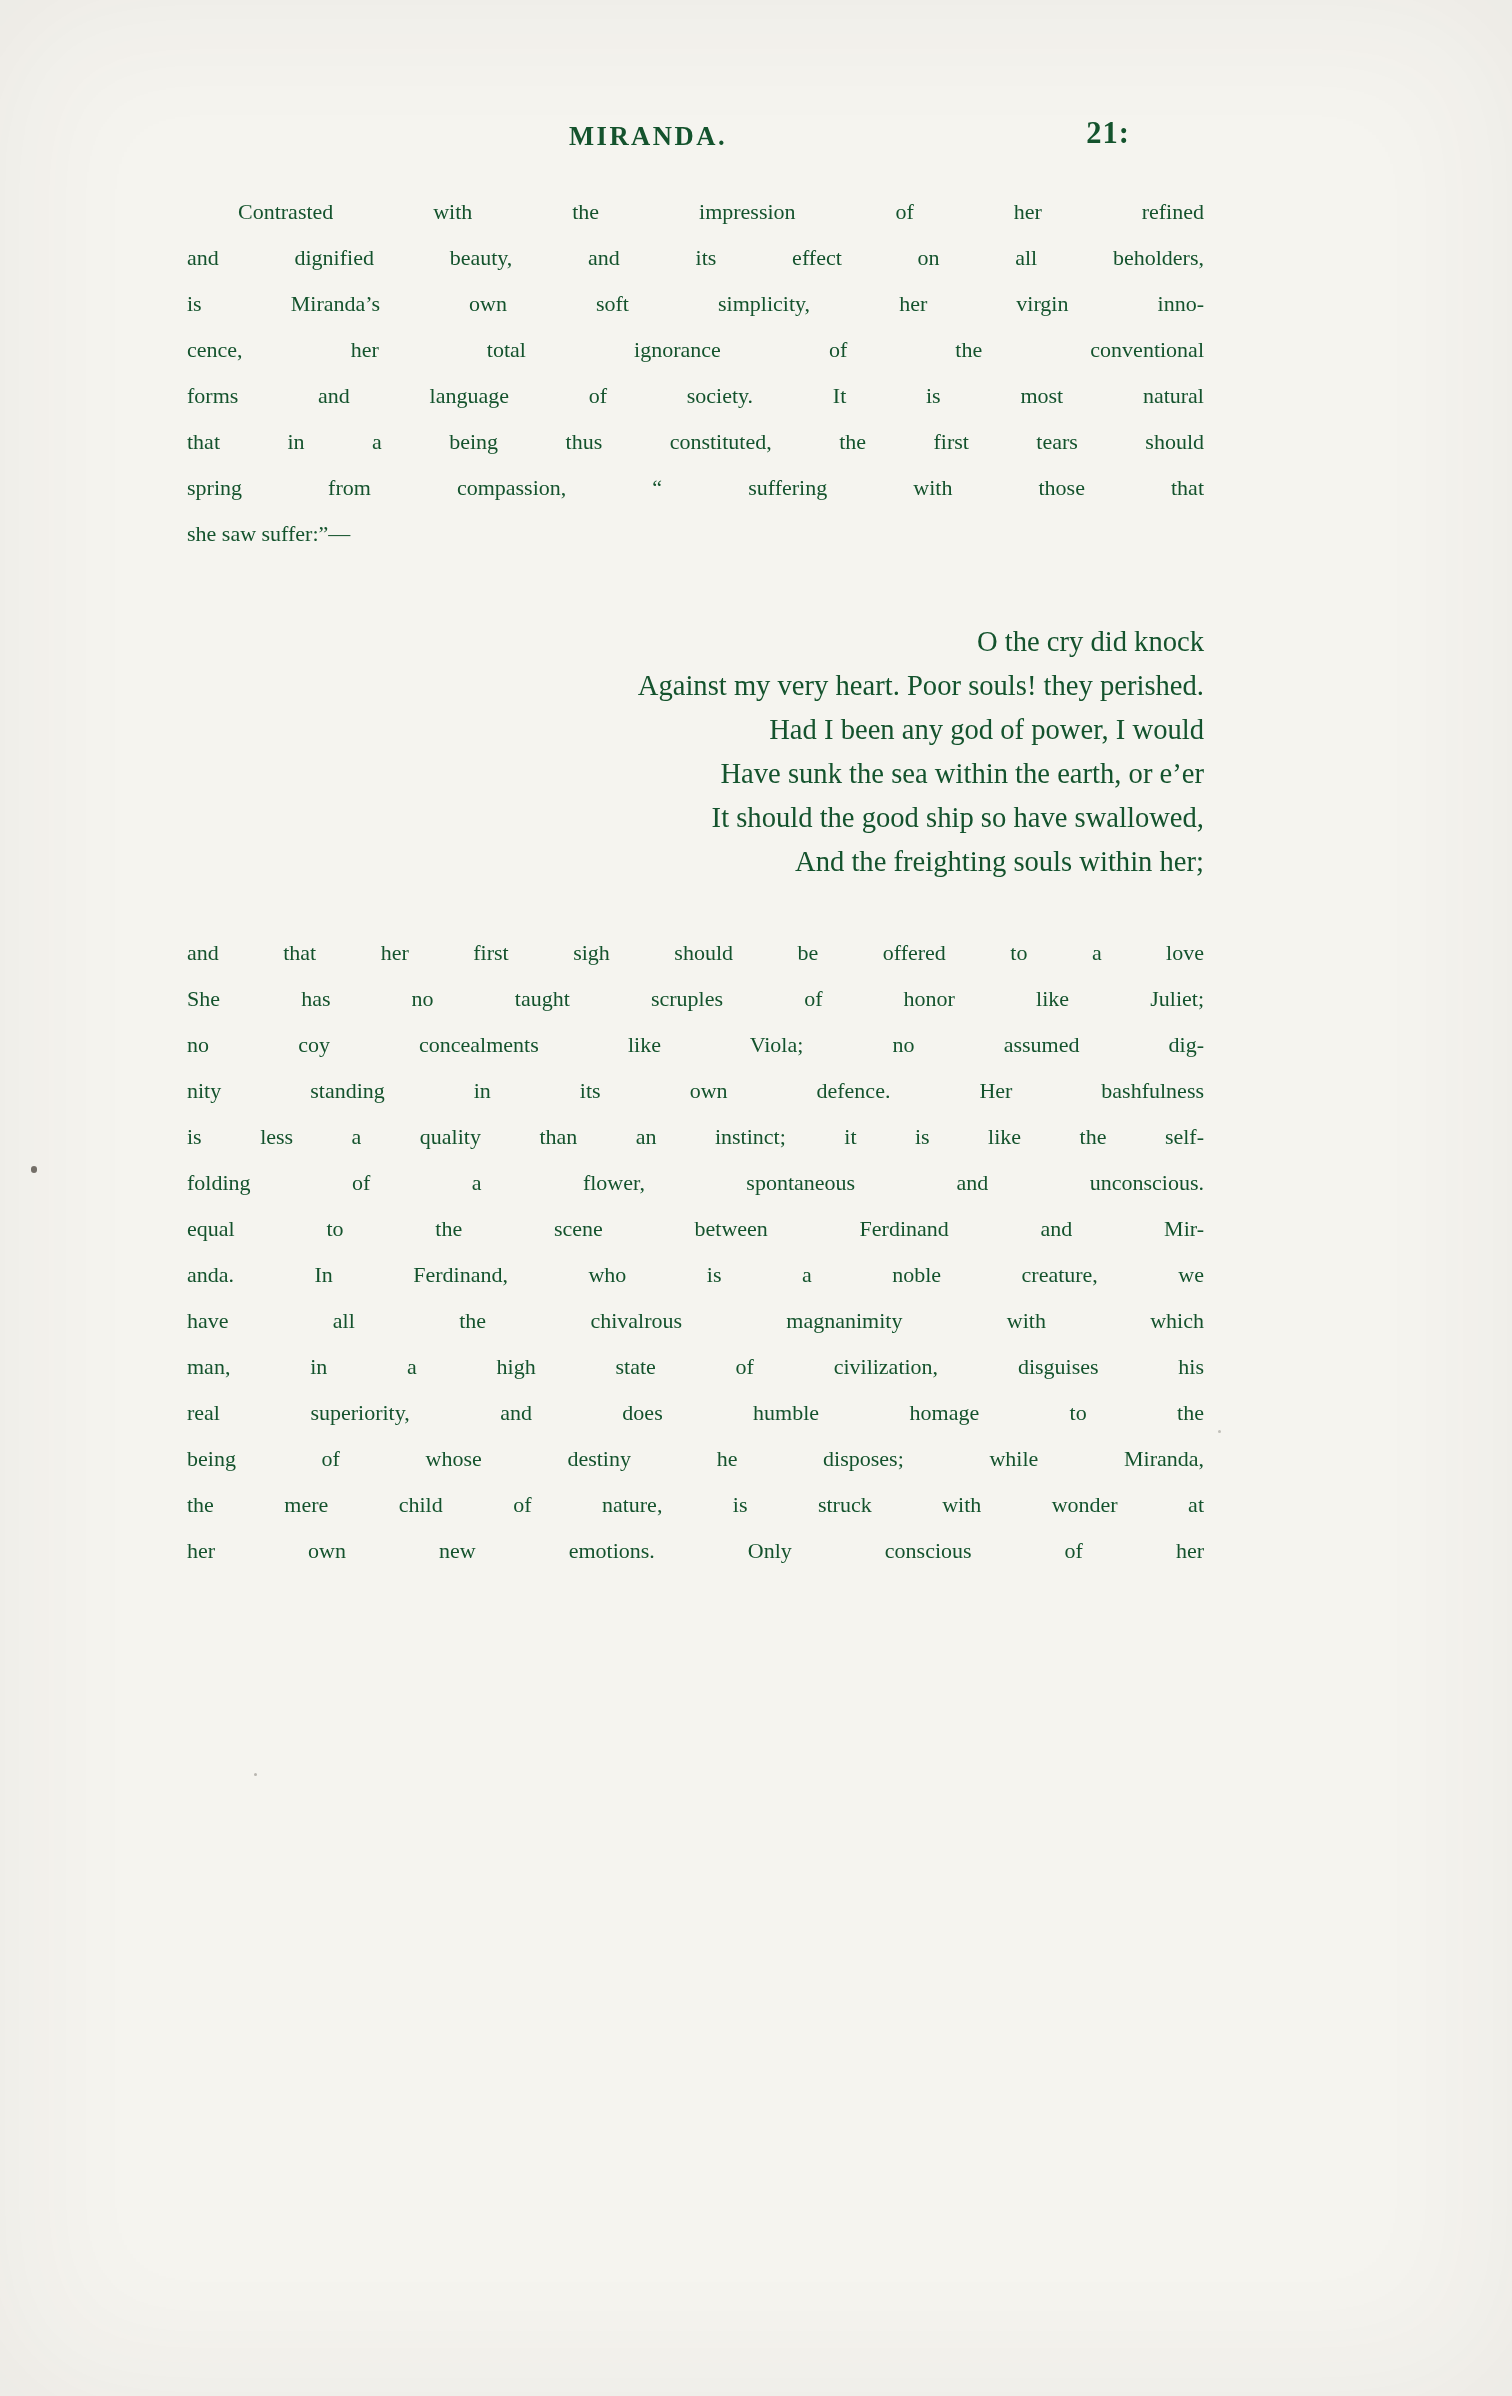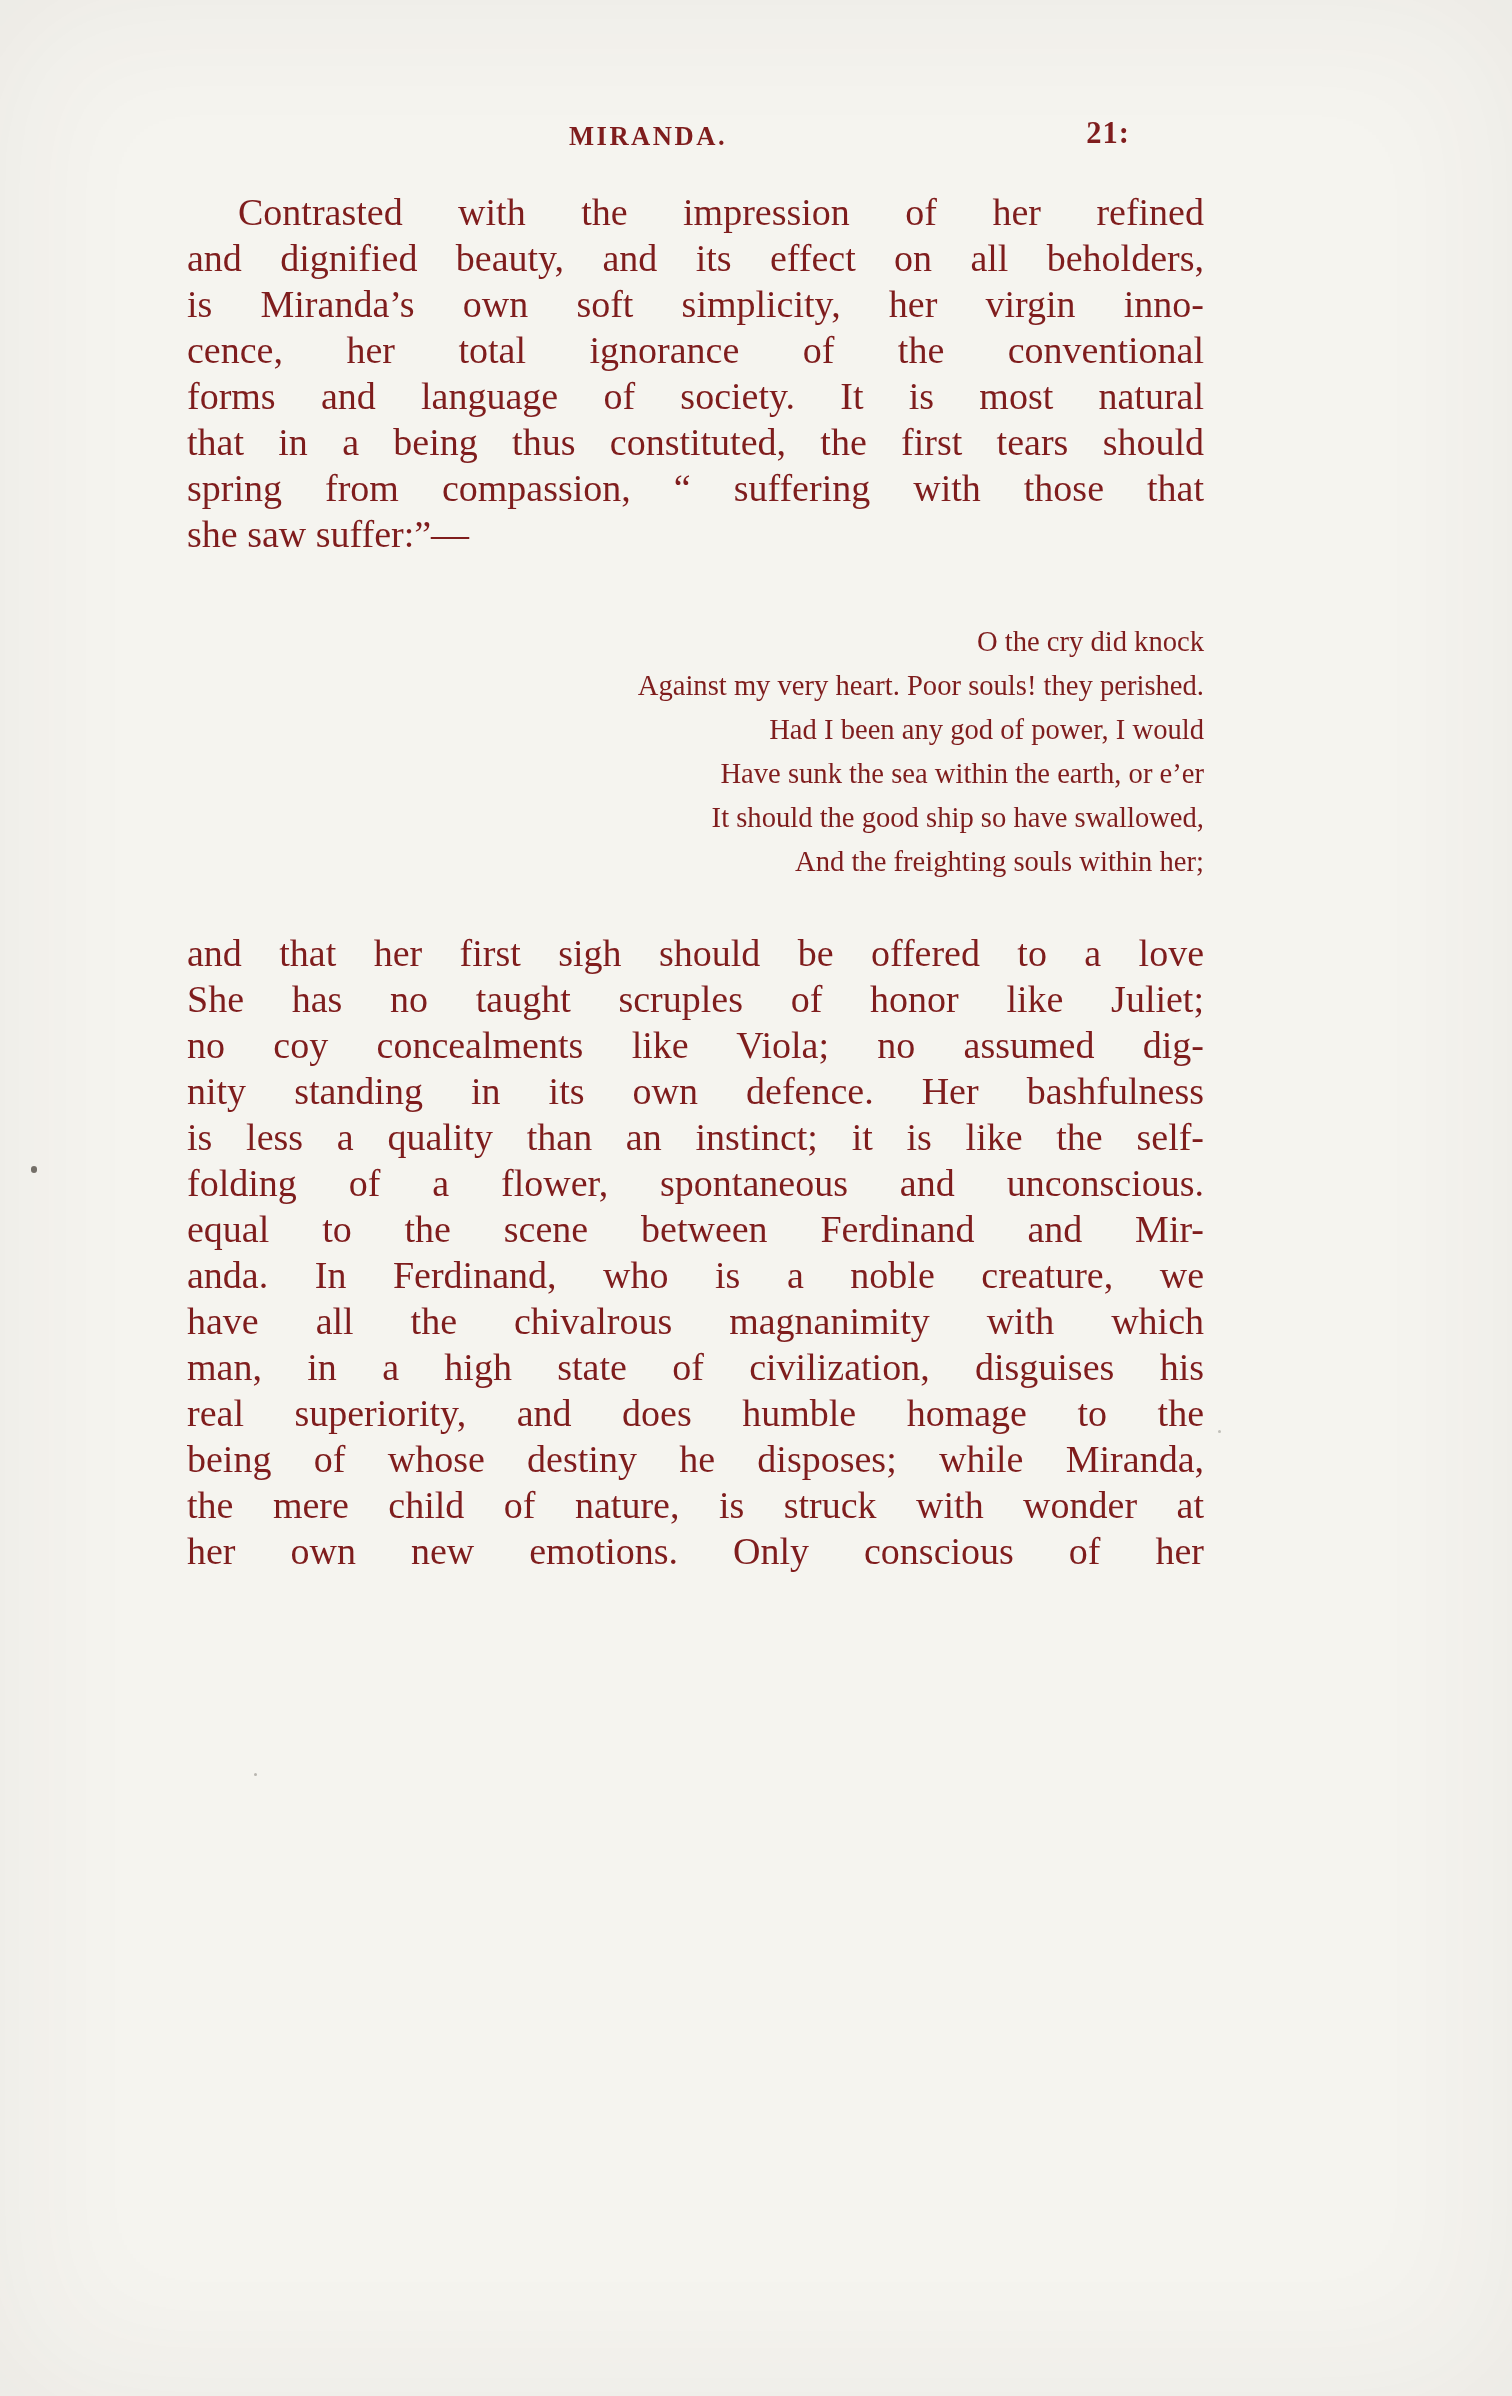--- a/index.html
+++ b/index.html
@@ -8,21 +8,21 @@
     background: #d8d6d0;
   }
   .page {
     position: relative;
     width: 1512px;
     height: 2397px;
     margin: 0 auto;
     background: #f5f4ef;
     box-shadow: inset 0 0 158px rgba(60,55,45,0.06);
     font-family: "Liberation Serif", "DejaVu Serif", serif;
-    color: #7f1d1d;
+    color: #14532d;
     box-sizing: border-box;
     padding-top: 120px;
     overflow: hidden;
   }
   .textblock {
     position: relative;
     margin-left: 187px;
     width: 1017px;
   }
   .header {
@@ -40,21 +40,21 @@
   }
   .header .pagenum {
     position: absolute;
     right: 74px;
     top: -3.9px;
     font-weight: 700;
     font-size: 30.5px;
     letter-spacing: 1px;
   }
   .block.prose .line {
-    font-size: 38px;
+    font-size: 22px;
     line-height: 46px;
     text-align: left;
   }
   .block.prose .line.fill {
     text-align: justify;
     text-align-last: justify;
     text-justify: inter-word;
   }
   .block.prose .line.indent {
     text-indent: 51px;

